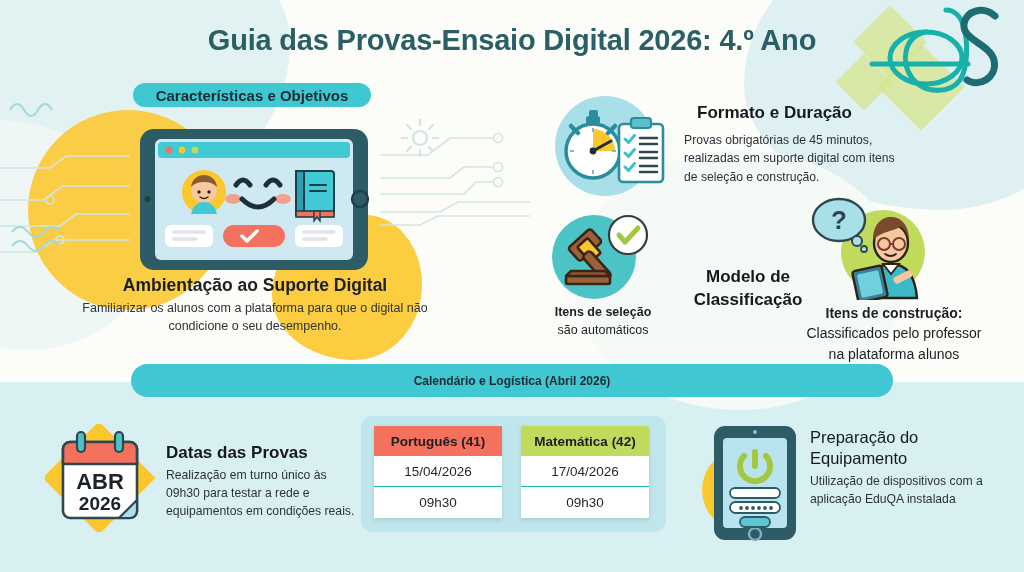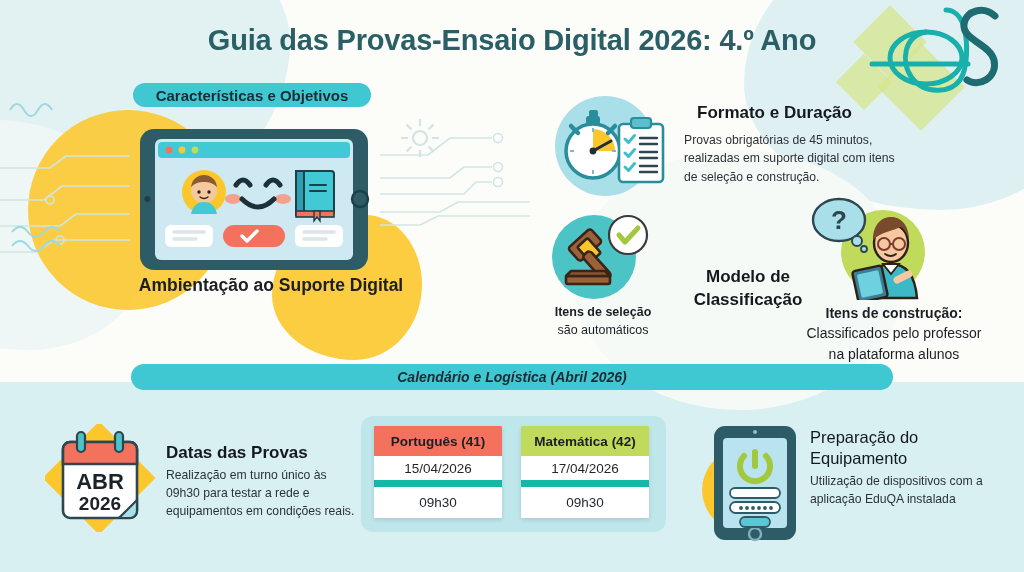--- a/index.html
+++ b/index.html
@@ -81,27 +81,27 @@
     background: #3fc8d2;
     color: #1d2a33;
     font-weight: bold;
     border-radius: 22px;
     display: flex; align-items: center; justify-content: center;
   }
   .pill-features {
     left: 133px; top: 83px; width: 238px; height: 24px; font-size: 15px;
   }
   .pill-calendar {
-    left: 131px; top: 364px; width: 762px; height: 26px; font-size: 14px; font-style: italic;
+    left: 131px; top: 364px; width: 762px; height: 33px; font-size: 12px;
   }
 
   
   .tablet-wrap { position: absolute; left: 138px; top: 127px; }
   .left-heading {
-    position: absolute; left: 86px; top: 275px; width: 370px;
+    position: absolute; left: 70px; top: 275px; width: 370px;
     text-align: center; font-size: 17.5px; font-weight: bold; color: #1b1f24;
   }
   .left-sub {
     position: absolute; left: 70px; top: 299px; width: 370px;
     text-align: center; font-size: 12.5px; color: #2c3238; line-height: 1.45;
   }
 
   
   .blk { position: absolute; }
   .blk-title { font-size: 17px; font-weight: bold; color: #15191e; }
@@ -152,21 +152,21 @@
   .exam-card.c2 { left: 521px; }
   .exam-head {
     height: 30px; display: flex; align-items: center; justify-content: center;
     font-size: 13.5px; font-weight: bold; color: #1b1f24;
   }
   .exam-head.pt { background: #f4715e; }
   .exam-head.mt { background: #c0da5c; }
   .exam-date {
     height: 31px; display: flex; align-items: center; justify-content: center;
     font-size: 13.5px; color: #1f252b;
-    border-bottom: 7px solid #14b8a6;
+    border-bottom: 1px solid #14b8a6;
   }
   .exam-time {
     height: 31px; display: flex; align-items: center; justify-content: center;
     font-size: 13.5px; color: #1f252b;
   }
 
   .prep-icon { position: absolute; left: 700px; top: 418px; }
   .prep-title {
     position: absolute; left: 810px; top: 427px; width: 190px;
     font-size: 16.5px; font-weight: normal; color: #15191e; line-height: 1.25;
@@ -280,20 +280,21 @@
 
     <rect x="27" y="98" width="48" height="22" rx="6" fill="#fff"></rect>
     <path d="M36 105 h30 M36 112 h22" stroke="#dde5e8" stroke-width="3.5" stroke-linecap="round"></path>
     <rect x="85" y="98" width="62" height="22" rx="11" fill="#f4715e"></rect>
     <path d="M104 109 l5 5 l10 -10" stroke="#fff" stroke-width="3.5" fill="none" stroke-linecap="round" stroke-linejoin="round"></path>
     <rect x="157" y="98" width="48" height="22" rx="6" fill="#fff"></rect>
     <path d="M166 105 h30 M166 112 h22" stroke="#dde5e8" stroke-width="3.5" stroke-linecap="round"></path>
   </svg>
 
   <div class="left-heading">Ambientação ao Suporte Digital</div>
+  <div class="left-sub">Familiarizar os alunos com a plataforma para que o digital não condicione o seu desempenho.</div>
 
   <svg style="position:absolute; left:545px; top:94px;" width="126" height="104" viewBox="0 0 126 104">
     <circle cx="60" cy="52" r="50" fill="#a9dfe8"></circle>
 
     <circle cx="48" cy="57" r="27" fill="#fff" stroke="#2a8d9c" stroke-width="3.5"></circle>
     <path d="M48 57 L48 35 A22 22 0 0 1 70 57 Z" fill="#fcc72c"></path>
     <rect x="41" y="22" width="14" height="8" rx="2.5" fill="#2a8d9c"></rect>
     <rect x="44" y="16" width="9" height="7" rx="2" fill="#2a8d9c"></rect>
     <path d="M26 32 l7 7 M70 32 l-7 7" stroke="#2a8d9c" stroke-width="4.5" stroke-linecap="round"></path>
     <path d="M48 57 L66 47" stroke="#1d3038" stroke-width="3" stroke-linecap="round"></path>

